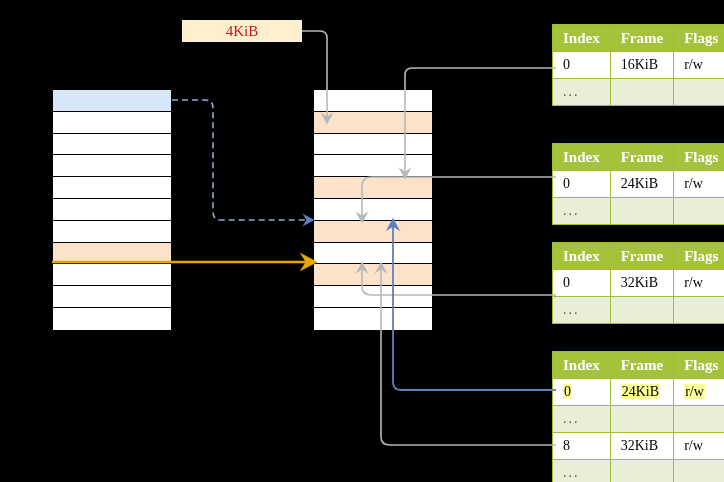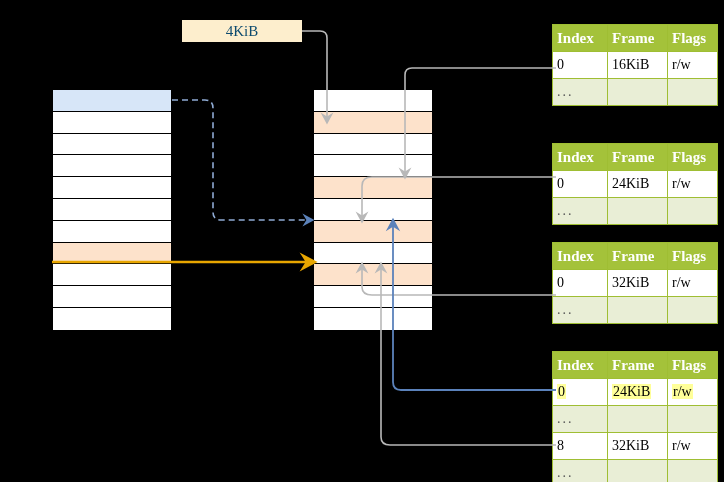--- a/index.html
+++ b/index.html
@@ -9,27 +9,27 @@
   svg#wires{position:absolute;left:0;top:0;width:724px;height:482px;pointer-events:none;}
 
   
   .memcol{position:absolute;border:1px solid #000;box-sizing:border-box;background:#fff;}
   .memcol .cell{box-sizing:border-box;border-bottom:1px solid #000;background:#fff;}
   .memcol .cell:last-child{border-bottom:none;}
   .cell.blue{background:#d7e6f8;}
   .cell.peach{background:#fde2cb;}
 
   
-  .sizelabel{position:absolute;background:#fdeecd;color:#0c4a6e;
+  .sizelabel{position:absolute;background:#fdeecd;color:#b91c1c;
     font-size:15px;line-height:22px;text-align:center;}
 
   
   .ptable{position:absolute;border-collapse:collapse;background:#fff;
           border:1px solid #9fbe33;}
-  .ptable td,.ptable th{border:1px solid #9fbe33;padding:0 4px;
+  .ptable td,.ptable th{border:1px solid #9fbe33;padding:0 10px;
           font-size:14px;height:27px;box-sizing:border-box;text-align:left;
           color:#000;font-weight:normal;vertical-align:middle;}
   .ptable th{background:#a4c23a;color:#fff;font-weight:bold;font-size:15px;}
   .ptable td.ell{background:#e9eed6;color:#5a5a5a;letter-spacing:2px;}
   .ptable tr.ellrow td{background:#e9eed6;}
   .hl{background:#ffff99;padding:0 1px;}
   .col-index{width:55px;}
   .col-frame{width:60px;font-family:Liberation Serif, serif;}
   .col-flags{width:50px;margin-left:36px;}
 </style>

